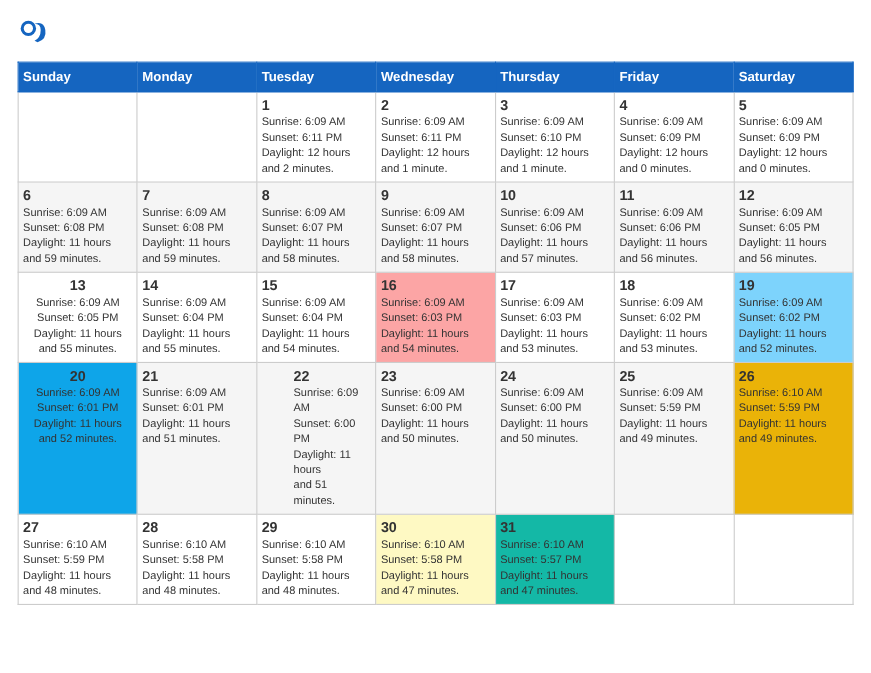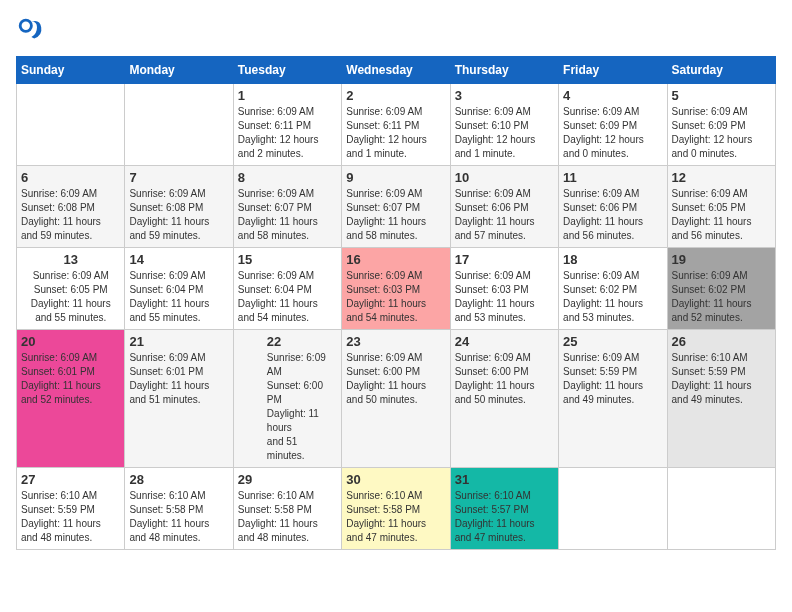--- a/index.html
+++ b/index.html
@@ -245,30 +245,30 @@
 Daylight: 11 hours
 and 53 minutes.</div>
         </td>
         <td style="background-color: rgb(255, 255, 255);">
           <span class="day-number">18</span>
           <div class="day-info" style="white-space: pre-line;">Sunrise: 6:09 AM
 Sunset: 6:02 PM
 Daylight: 11 hours
 and 53 minutes.</div>
         </td>
-        <td style="background-color: #a3a3a3;">
+        <td style="background-color: #7dd3fc;">
           <span class="day-number">19</span>
           <div class="day-info" style="white-space: pre-line;">Sunrise: 6:09 AM
 Sunset: 6:02 PM
 Daylight: 11 hours
 and 52 minutes.</div>
         </td>
       </tr>
       <tr>
-        <td style="background-color: #ec4899;">
+        <td style="background-color: #0ea5e9; text-align: center;">
           <span class="day-number">20</span>
           <div class="day-info" style="white-space: pre-line;">Sunrise: 6:09 AM
 Sunset: 6:01 PM
 Daylight: 11 hours
 and 52 minutes.</div>
         </td>
         <td style="background-color: rgb(245, 245, 245);">
           <span class="day-number">21</span>
           <div class="day-info" style="white-space: pre-line;">Sunrise: 6:09 AM
 Sunset: 6:01 PM
@@ -296,21 +296,21 @@
 Daylight: 11 hours
 and 50 minutes.</div>
         </td>
         <td style="background-color: rgb(245, 245, 245);">
           <span class="day-number">25</span>
           <div class="day-info" style="white-space: pre-line;">Sunrise: 6:09 AM
 Sunset: 5:59 PM
 Daylight: 11 hours
 and 49 minutes.</div>
         </td>
-        <td style="background-color: #e5e5e5;">
+        <td style="background-color: #eab308;">
           <span class="day-number">26</span>
           <div class="day-info" style="white-space: pre-line;">Sunrise: 6:10 AM
 Sunset: 5:59 PM
 Daylight: 11 hours
 and 49 minutes.</div>
         </td>
       </tr>
       <tr>
         <td style="background-color: rgb(255, 255, 255);">
           <span class="day-number">27</span>

